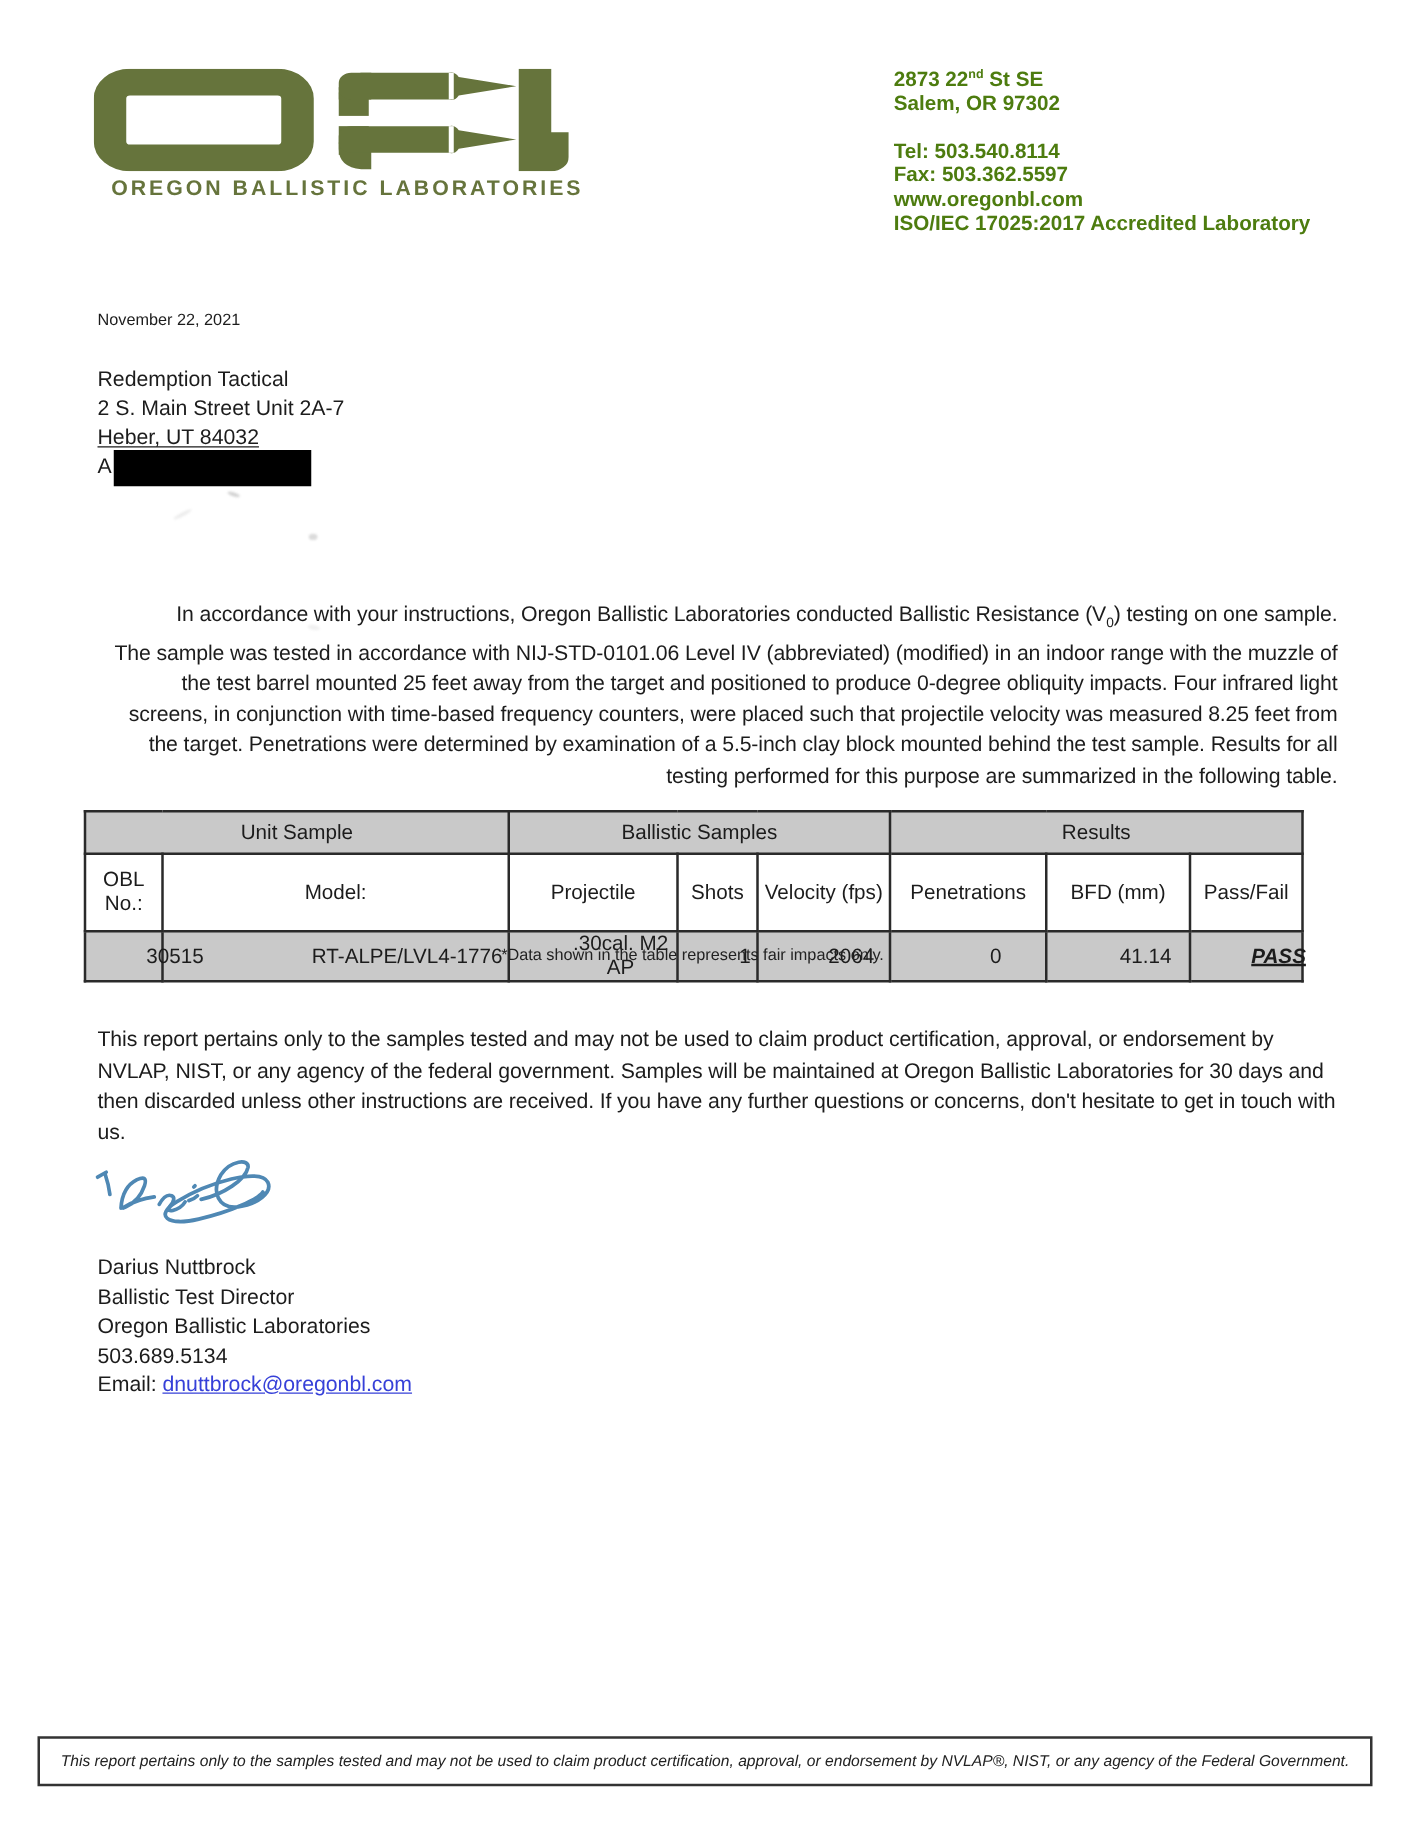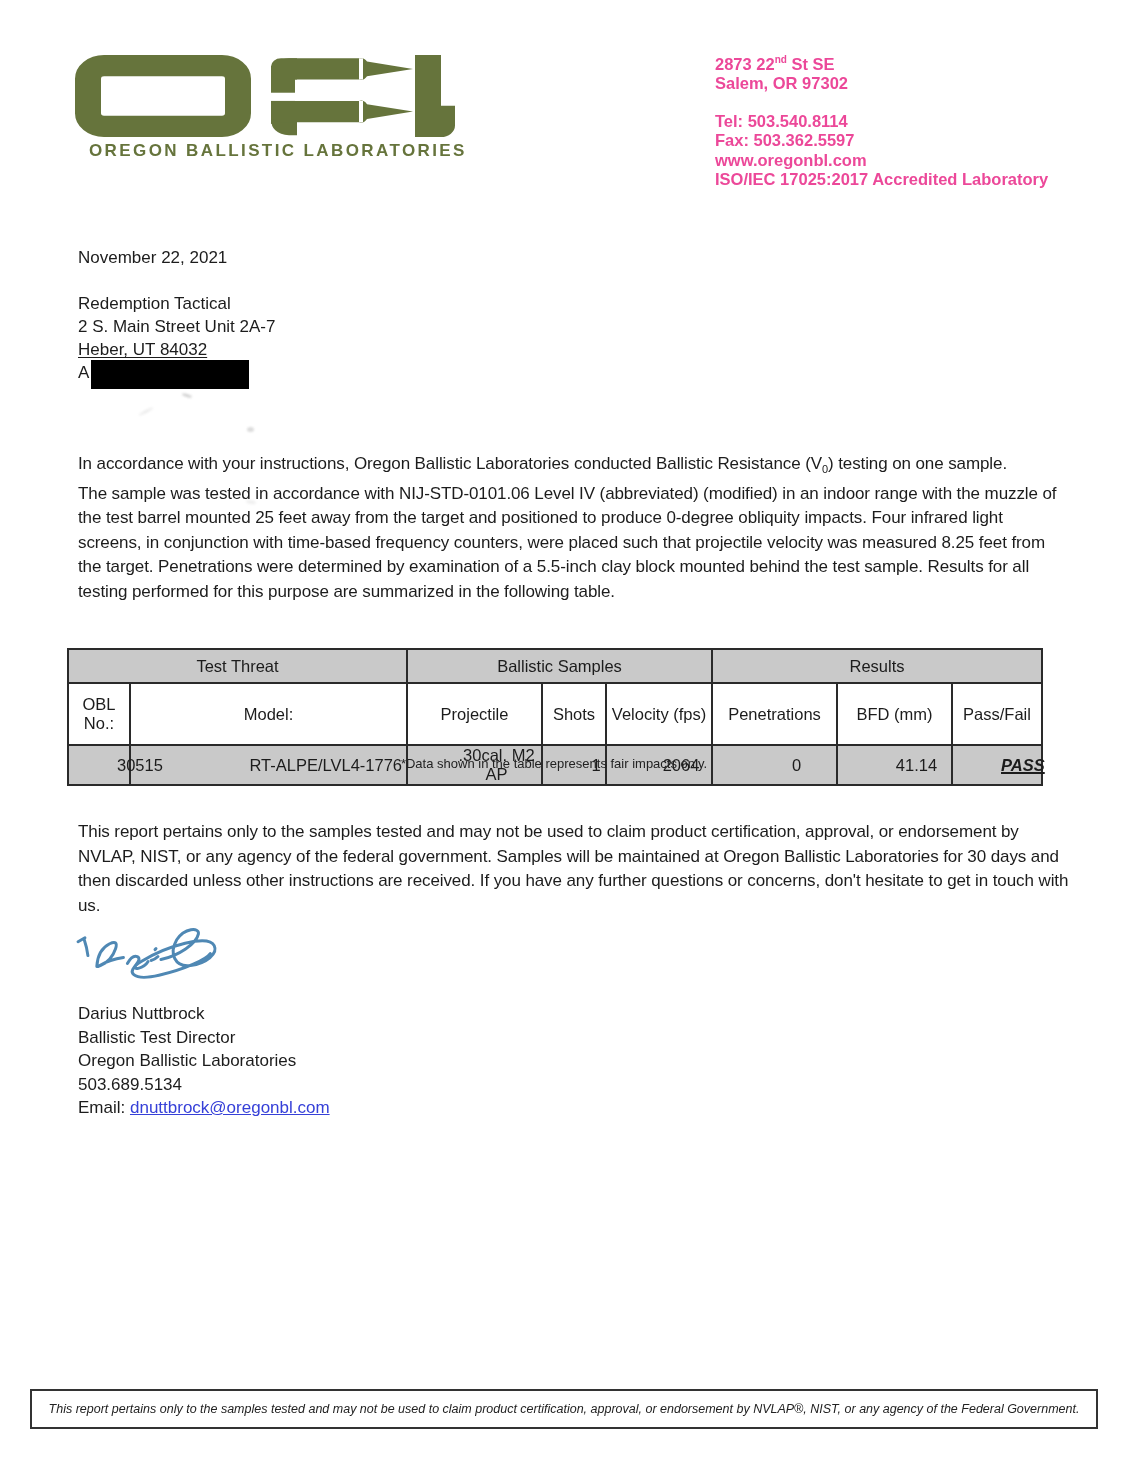--- a/index.html
+++ b/index.html
@@ -15,36 +15,36 @@
   .logo-block{position:absolute;left:75px;top:55px;width:382px;}
   .logo-mark{display:block;width:380px;height:82px;}
   .logo-tagline{
     margin-top:4px;padding-left:14px;
     font-size:17px;font-weight:bold;letter-spacing:2.4px;
     color:#66743c;white-space:nowrap;
   }
   .contact-block{
     position:absolute;left:715px;top:50px;width:380px;
     font-size:16.5px;font-weight:bold;line-height:19.5px;
-    color:#ec4899;
+    color:#4d7c0f;
   }
   .contact-block sup{font-size:10px;}
   .contact-gap{height:18px;}
   
-  .date-line{position:absolute;left:78px;top:248px;font-size:17px;}
+  .date-line{position:absolute;left:78px;top:248px;font-size:13px;}
   .recipient{position:absolute;left:78px;top:292px;font-size:17px;line-height:23px;}
   .recipient .u{text-decoration:underline;text-decoration-thickness:1px;text-underline-offset:2px;}
   .redacted-line{display:flex;align-items:center;height:23px;}
   .redaction-box{
     display:inline-block;width:158px;height:29px;background:#000;
     margin-left:2px;margin-top:4px;
   }
   .body-par{position:absolute;left:78px;width:992px;font-size:17px;line-height:24.5px;letter-spacing:-0.1px;}
   .body-par p{margin:0;}
-  .par1{top:452px;}
+  .par1{top:480px;text-align:right;}
   .par3{top:820px;}
   sub.vsub{font-size:11px;}
   
   .results-table{
     position:absolute;left:67px;top:648px;
     border-collapse:collapse;table-layout:fixed;width:974px;
     font-size:16.5px;
   }
   .results-table th,.results-table td{
     border:2px solid #2a2a2a;
@@ -145,21 +145,21 @@
         <col style="width:277px">
         <col style="width:135px">
         <col style="width:64px">
       <col style="width:106px">
         <col style="width:125px">
         <col style="width:115px">
         <col style="width:90px">
     </colgroup>
     <tbody>
         <tr class="group-row">
-      <th colspan="2">Test Threat</th>
+      <th colspan="2">Unit Sample</th>
       <th colspan="3">Ballistic Samples</th>
       <th colspan="3">Results</th>
     </tr>
     <tr class="col-row">
       <th>OBL No.:</th>
       <th>Model:</th>
       <th>Projectile</th>
       <th>Shots</th>
       <th>Velocity (fps)</th>
       <th>Penetrations</th>

